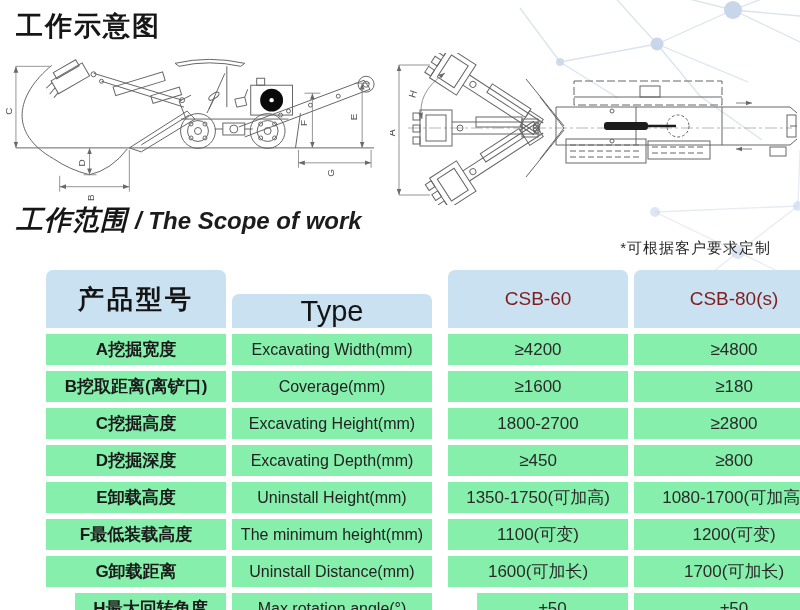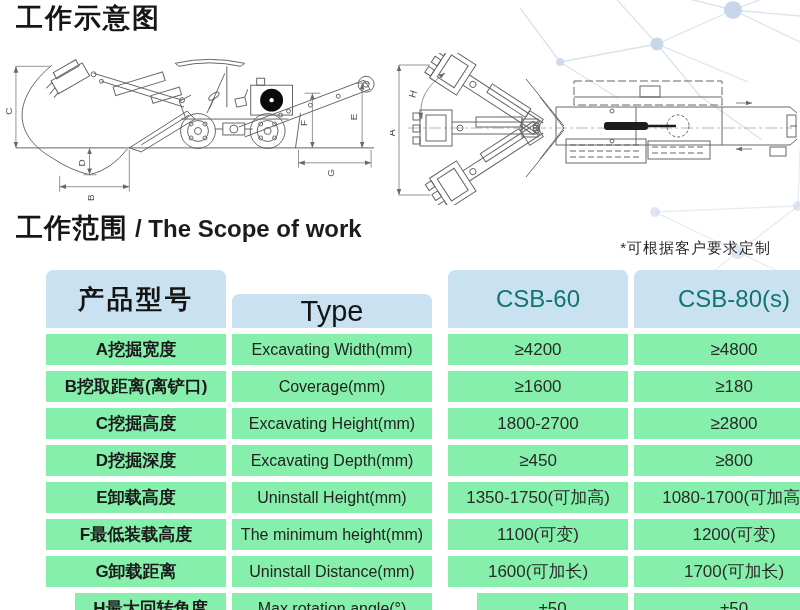--- a/index.html
+++ b/index.html
@@ -4,48 +4,48 @@
 <style>
   * { margin:0; padding:0; box-sizing:border-box; }
   html,body { width:800px; height:610px; }
   body {
     position:relative; overflow:hidden; background:#ffffff;
     font-family:"Liberation Sans", sans-serif; color:#1f1f1f;
   }
   .bg-net { position:absolute; top:0; left:0; z-index:0; pointer-events:none; }
 
   .page-title {
-    position:absolute; top:0; left:16px; z-index:2;
+    position:absolute; top:8px; left:16px; z-index:2;
     font-size:27px; font-weight:bold; color:#161616; letter-spacing:2px;
   }
 
   .drawings { position:absolute; top:53px; left:0; width:800px; height:152px; z-index:1; }
   .sideview { position:absolute; left:2px; top:0; }
   .topview  { position:absolute; left:390px; top:0; }
   svg text.dimlbl { font-size:10px; fill:#4f4f4f; font-family:"Liberation Sans",sans-serif; }
 
-  .section-row { position:absolute; top:210px; left:16px; z-index:2; white-space:nowrap; }
+  .section-row { position:absolute; top:202px; left:16px; z-index:2; white-space:nowrap;font-style:italic; }
   .sec-zh { font-size:27px; font-weight:bold; color:#161616; letter-spacing:1px; }
   .sec-en { font-size:24px; font-weight:bold; color:#1c1c1c; margin-left:7px; }
   .note { position:absolute; top:239px; right:29px; z-index:2; font-size:15px; color:#262626; letter-spacing:1px; }
 
   .spec-table {
     position:absolute; top:270px; left:10px; width:780px; z-index:2;
     display:grid;
     grid-template-columns:180px 200px 4px 180px 200px;
     grid-template-rows:58px repeat(8,31px);
     gap:6px;
     padding-left:36px;
   }
   .cell { display:flex; align-items:center; justify-content:center; text-align:center; }
   .sp { background:transparent; }
   .hdr { background:#c9e1f1; }
   .hdr-zh { font-size:26px; font-weight:bold; letter-spacing:3px; color:#141414; }
   .hdr-type { font-size:29px; color:#141414;margin-top:24px; }
-  .hdr-model { font-size:24px; color:#0f766e; }
+  .hdr-model { font-size:19px; color:#7f1d1d; }
   .g { background:#86efac; }
   .b { background:#86efac; }
   .lbl { font-size:17px; font-weight:bold; color:#1a1a1a; }
   .en  { font-size:16px; color:#222; }
   .val { font-size:17px; color:#2a2a2a; }
   .rtl { border-top-left-radius:7px; } .rtr { border-top-right-radius:7px; }
   .rbl { border-bottom-left-radius:5px;margin-left:29px; } .rbr { border-bottom-right-radius:5px; }
 </style>
 </head>
 <body>

